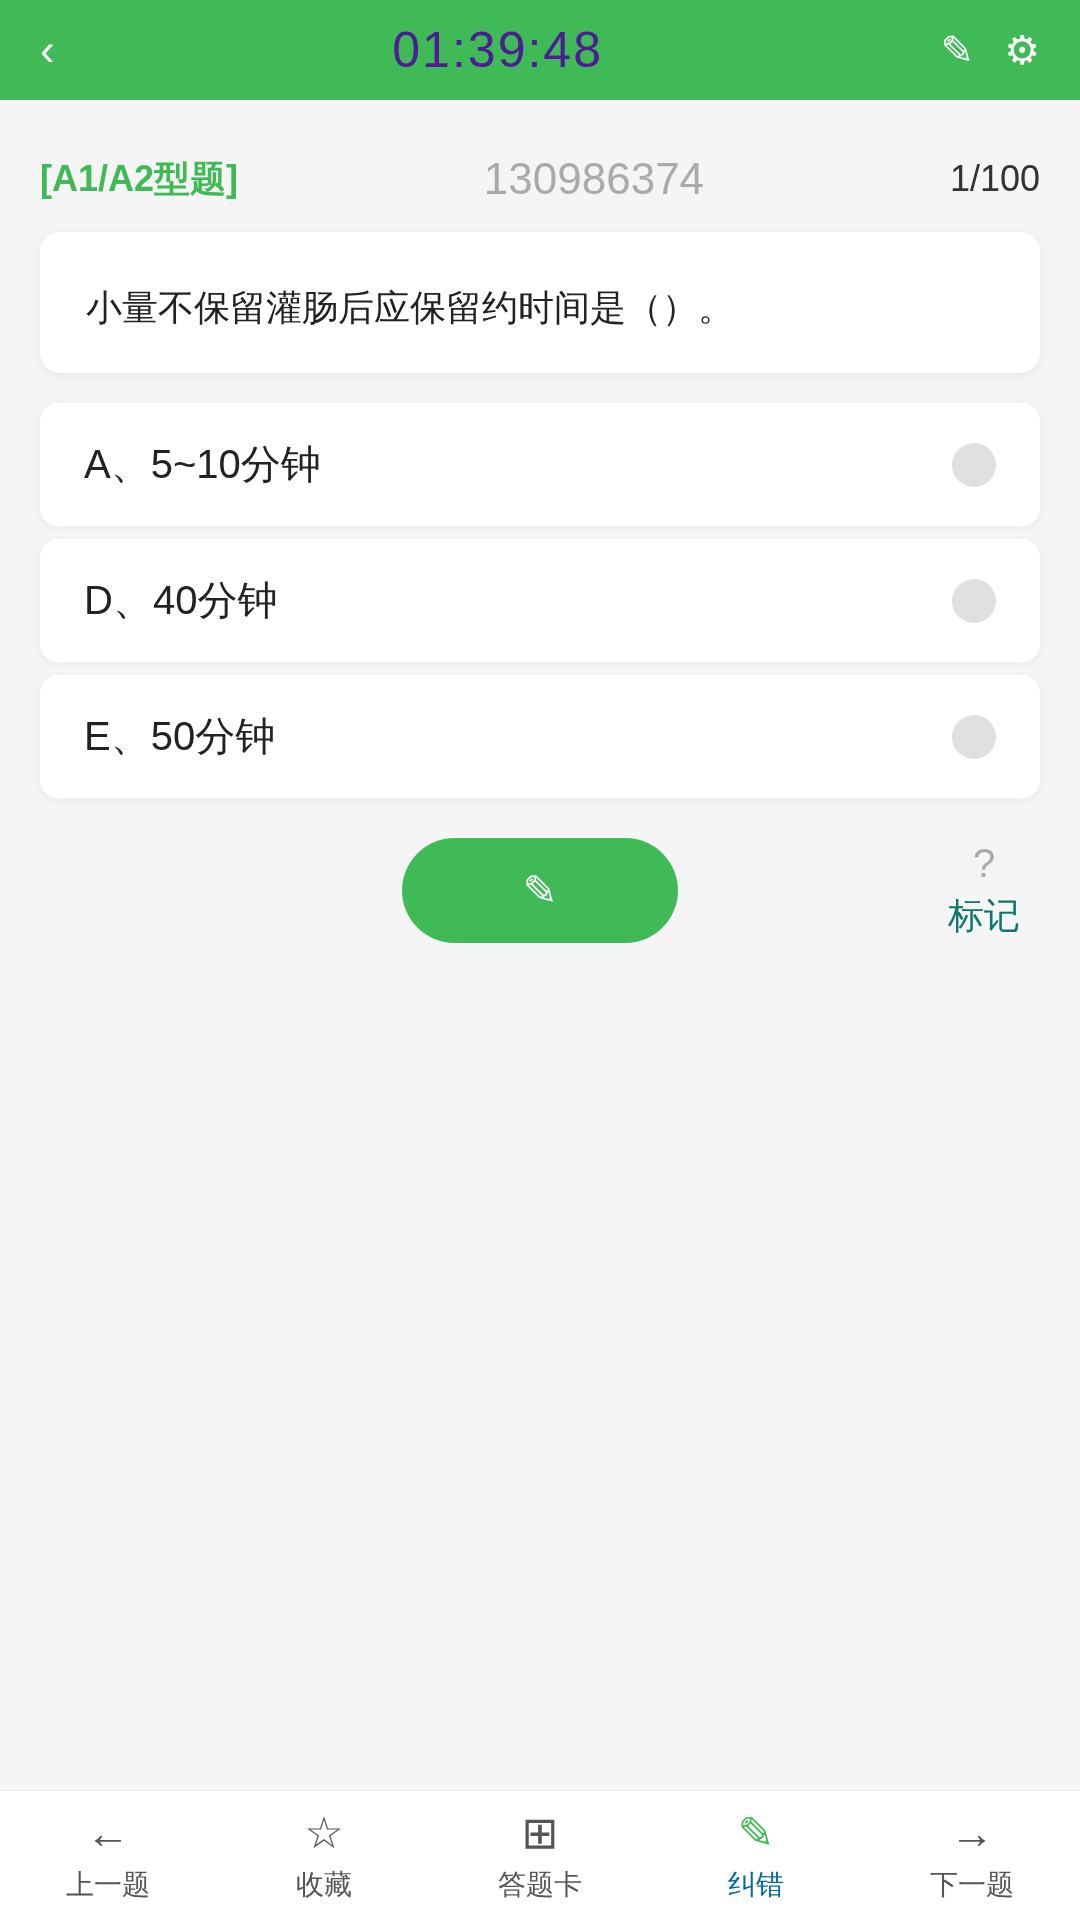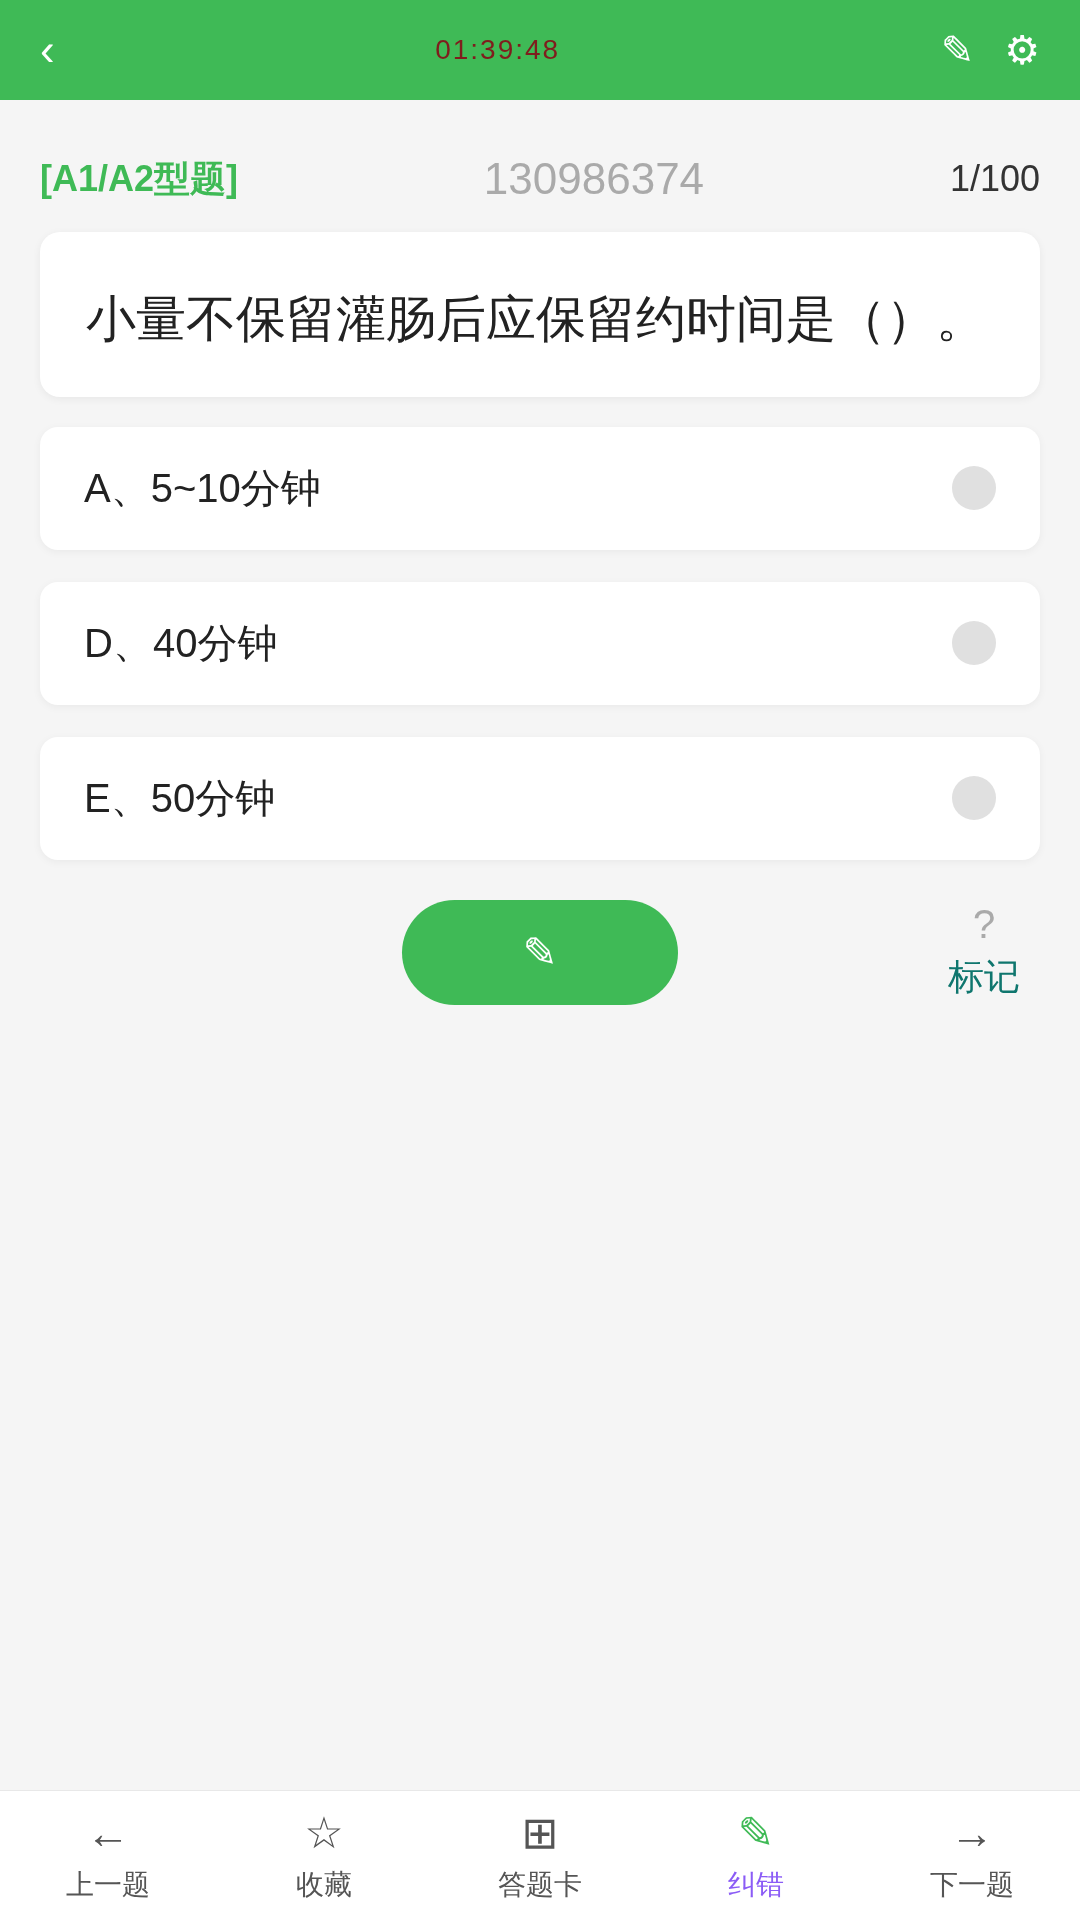--- a/index.html
+++ b/index.html
@@ -21,22 +21,22 @@
       justify-content: space-between;
       padding: 0 40px;
     }
     .header-back {
       color: white;
       font-size: 44px;
       cursor: pointer;
       line-height: 1;
     }
     .header-time {
-      color: #7f1d1d;
-      font-size: 28px;
+      color: #4c1d95;
+      font-size: 50px;
       font-weight: 400;
       letter-spacing: 2px;
     }
     .header-icons {
       display: flex;
       gap: 30px;
       align-items: center;
     }
     .header-icon {
       color: white;
@@ -74,31 +74,31 @@
 
     
     .question-card {
       background: white;
       border-radius: 20px;
       padding: 46px 46px 36px 46px;
       margin-bottom: 30px;
       box-shadow: 0 2px 8px rgba(0,0,0,0.06);
     }
     .question-text {
-      font-size: 50px;
+      font-size: 36px;
       color: #222;
       line-height: 1.65;
       font-weight: 500;
     }
 
     
     .options-list {
       display: flex;
       flex-direction: column;
-      gap: 32px;
+      gap: 13px;
       margin-bottom: 40px;
     }
     .option-item {
       background: white;
       border-radius: 18px;
       padding: 34px 44px;
       display: flex;
       align-items: center;
       justify-content: space-between;
       box-shadow: 0 2px 8px rgba(0,0,0,0.05);
@@ -176,21 +176,21 @@
     }
     .nav-icon {
       font-size: 44px;
       color: #555;
     }
     .nav-icon.green { color: #3fba56; }
     .nav-label {
       font-size: 28px;
       color: #555;
     }
-    .nav-label.green { color: #8b5cf6; }
+    .nav-label.green { color: #0369a1; }
 
     
     .bottom-spacer { height: 150px; }
   </style>
 </head>
 <body>
 
 <div class="header">
   <span class="header-back">‹</span>
   <span class="header-time">01:39:48</span>

